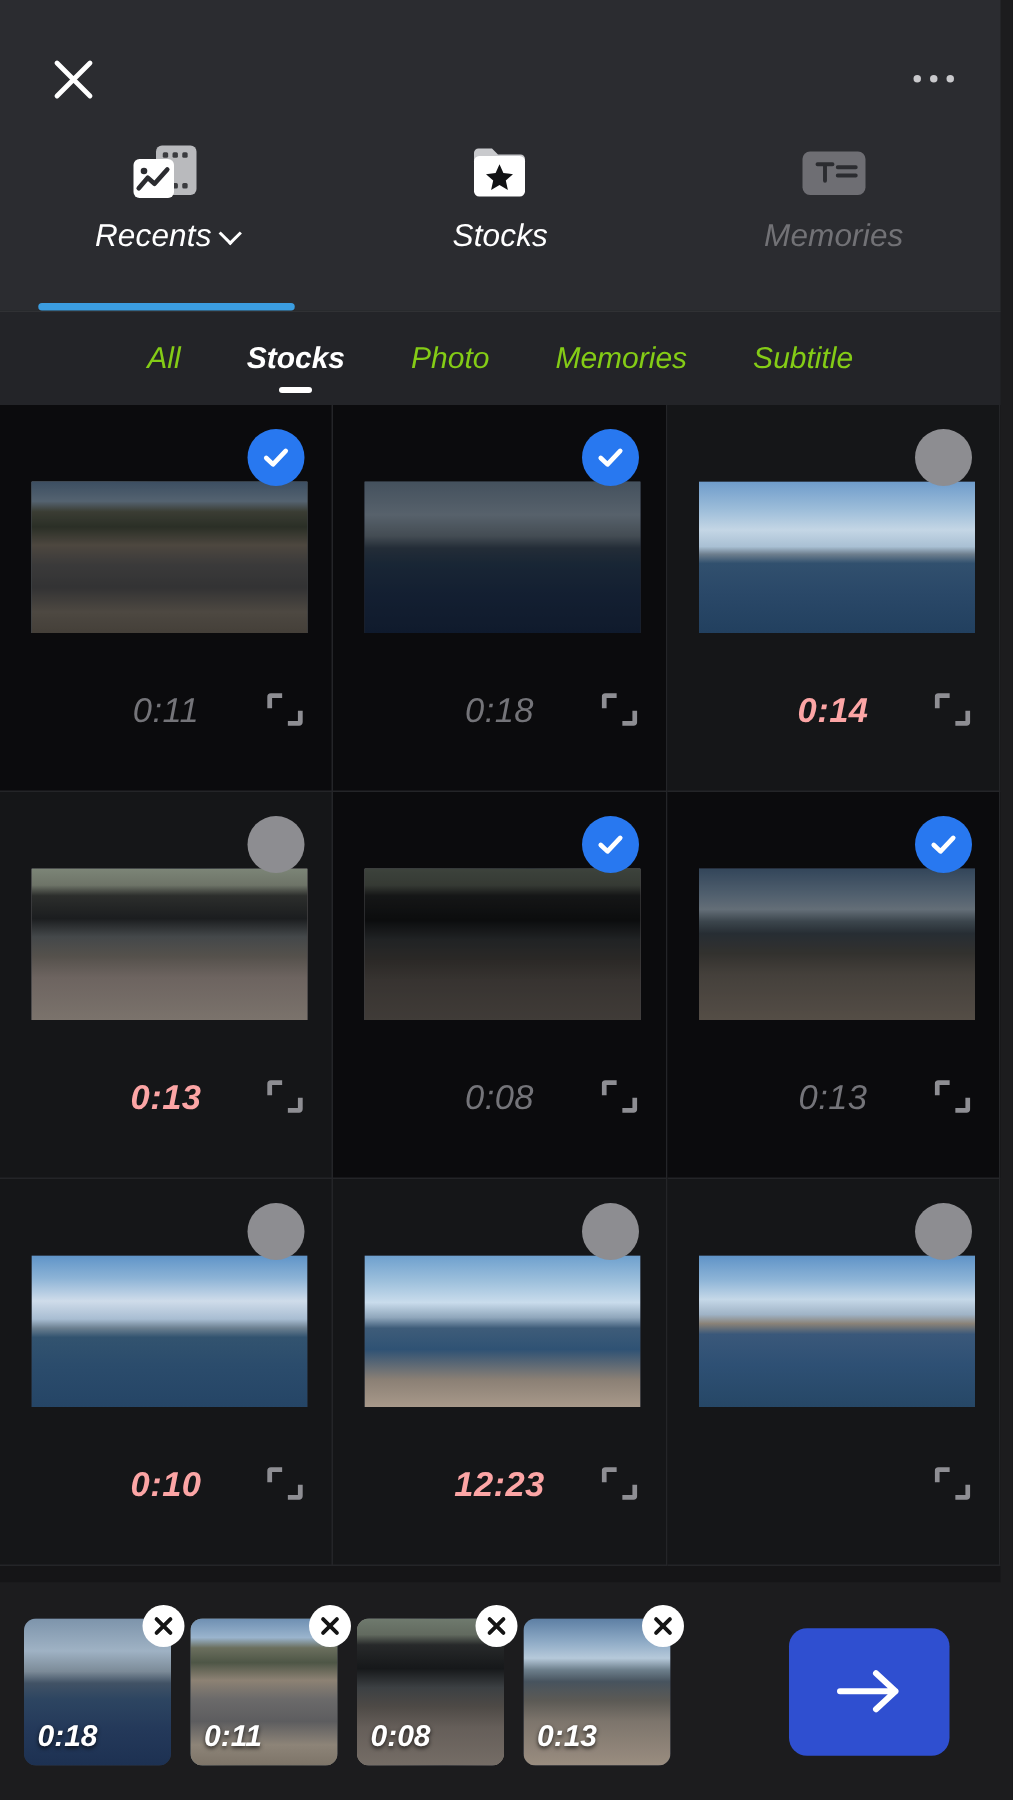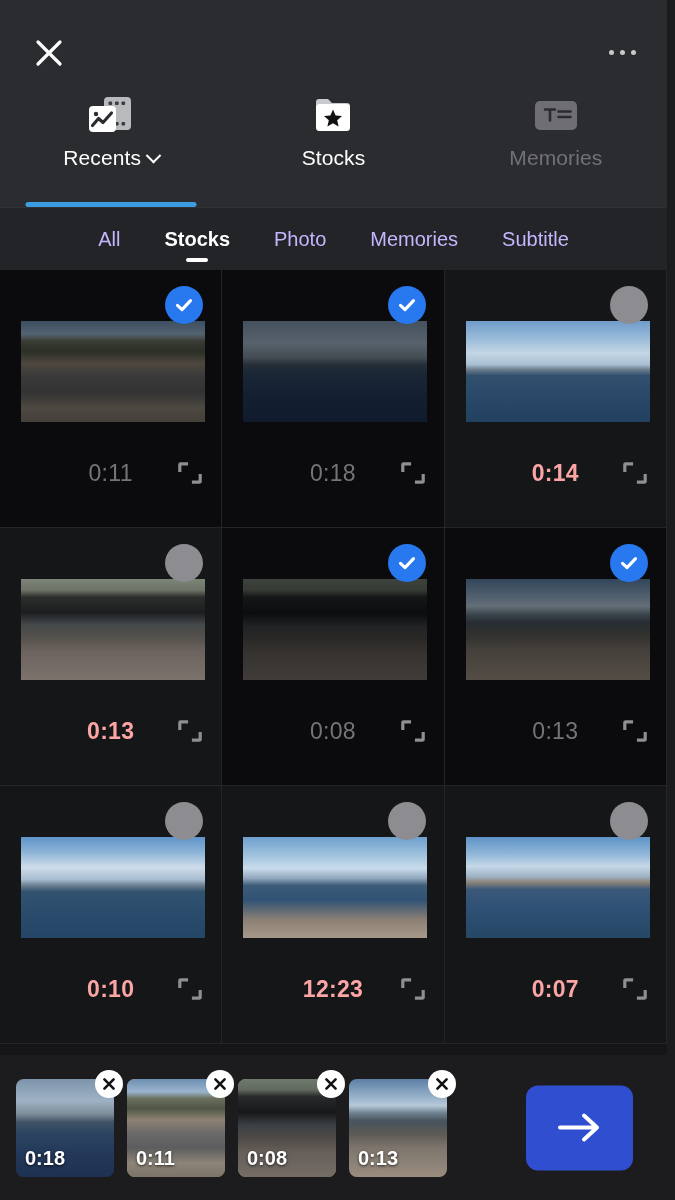--- a/index.html
+++ b/index.html
@@ -12,20 +12,21 @@
     overflow: hidden;
   }
 
   #app {
     position: relative;
     width: 667px;
     height: 1200px;
     background: #1c1c1e;
     display: flex;
     flex-direction: column;
+    font-style: italic;
   }
 
   
   .topbar {
     position: relative;
     height: 90px;
     flex: 0 0 90px;
     background: #2b2c30;
   }
   .close-btn {
@@ -109,21 +110,21 @@
     background: #232428;
     display: flex;
     align-items: center;
     justify-content: center;
     gap: 0px;
     border-top: 1px solid #303134;
   }
   .filter-tab {
     position: relative;
     font-size: 20px;
-    color: #c4b5fd;
+    color: #84cc16;
     padding: 0 22px;
     height: 63px;
     display: flex;
     align-items: center;
     justify-content: center;
     cursor: pointer;
     white-space: nowrap;
   }
   .filter-tab.active { color: #ffffff; font-weight: bold; }
   .filter-tab.active::after {
@@ -452,21 +453,20 @@
         <div class="dur">12:23</div>
         <div class="expand"><svg viewBox="0 0 24 22" width="24" height="22">
             <path d="M1.8 8.5 V2.6 a.8 .8 0 0 1 .8-.8 H8.5 M22.2 13.5 V19.4 a.8 .8 0 0 1 -.8 .8 H15.5" stroke="#8e8e93" stroke-width="3.2" fill="none" stroke-linecap="square"></path>
           </svg></div>
       </div>
       <div class="cell">
         <div class="thumb">
           <div class="scene" style="background: linear-gradient(rgb(95, 147, 199) 0%, rgb(141, 180, 215) 16%, rgb(197, 216, 232) 29%, rgb(159, 179, 198) 39%, rgb(138, 130, 119) 45%, rgb(58, 88, 122) 52%, rgb(46, 80, 116) 72%, rgb(38, 71, 102) 100%); background-blend-mode: normal;"></div>
         </div>
         <div class="check"></div>
-        <div class="dur">0:07</div>
         <div class="expand"><svg viewBox="0 0 24 22" width="24" height="22">
             <path d="M1.8 8.5 V2.6 a.8 .8 0 0 1 .8-.8 H8.5 M22.2 13.5 V19.4 a.8 .8 0 0 1 -.8 .8 H15.5" stroke="#8e8e93" stroke-width="3.2" fill="none" stroke-linecap="square"></path>
           </svg></div>
       </div>
     </div>
 
   <div class="bottombar">
     <div class="sel-strip" id="selstrip">
         <div class="sel-item">
           <div class="sel-img">

